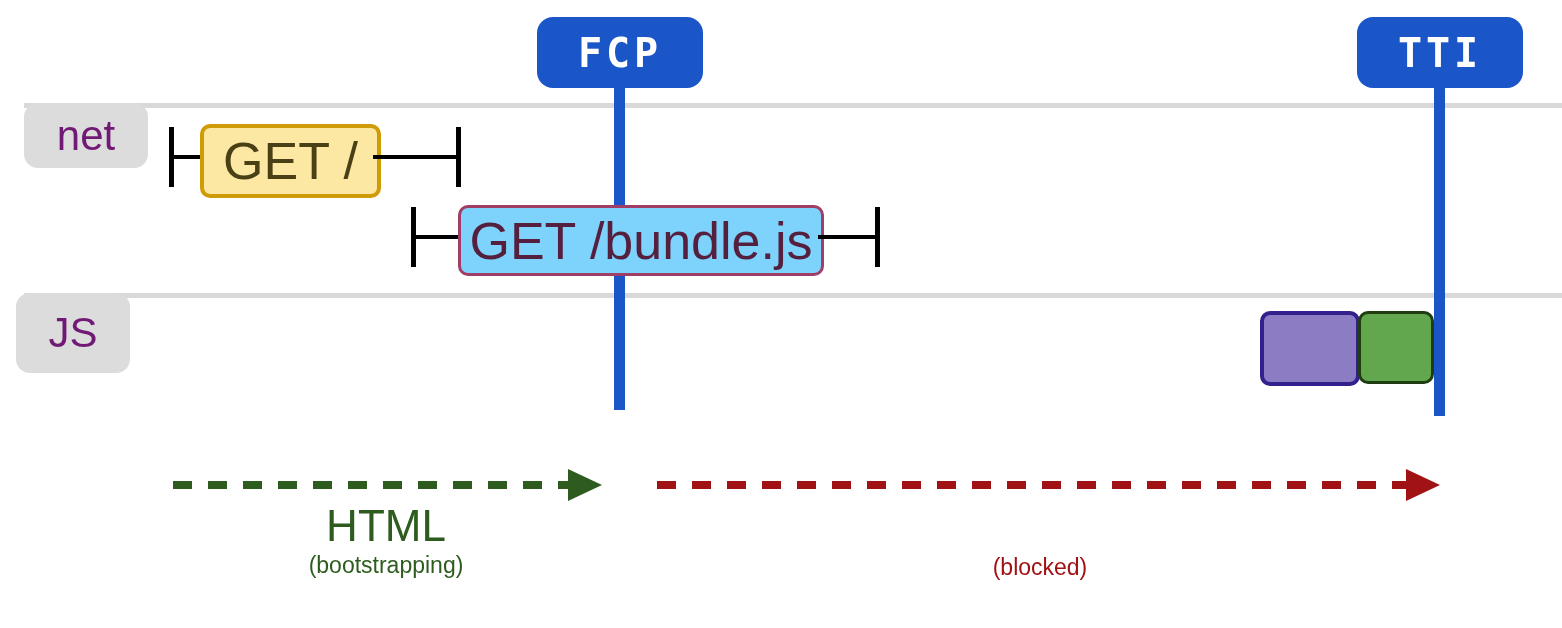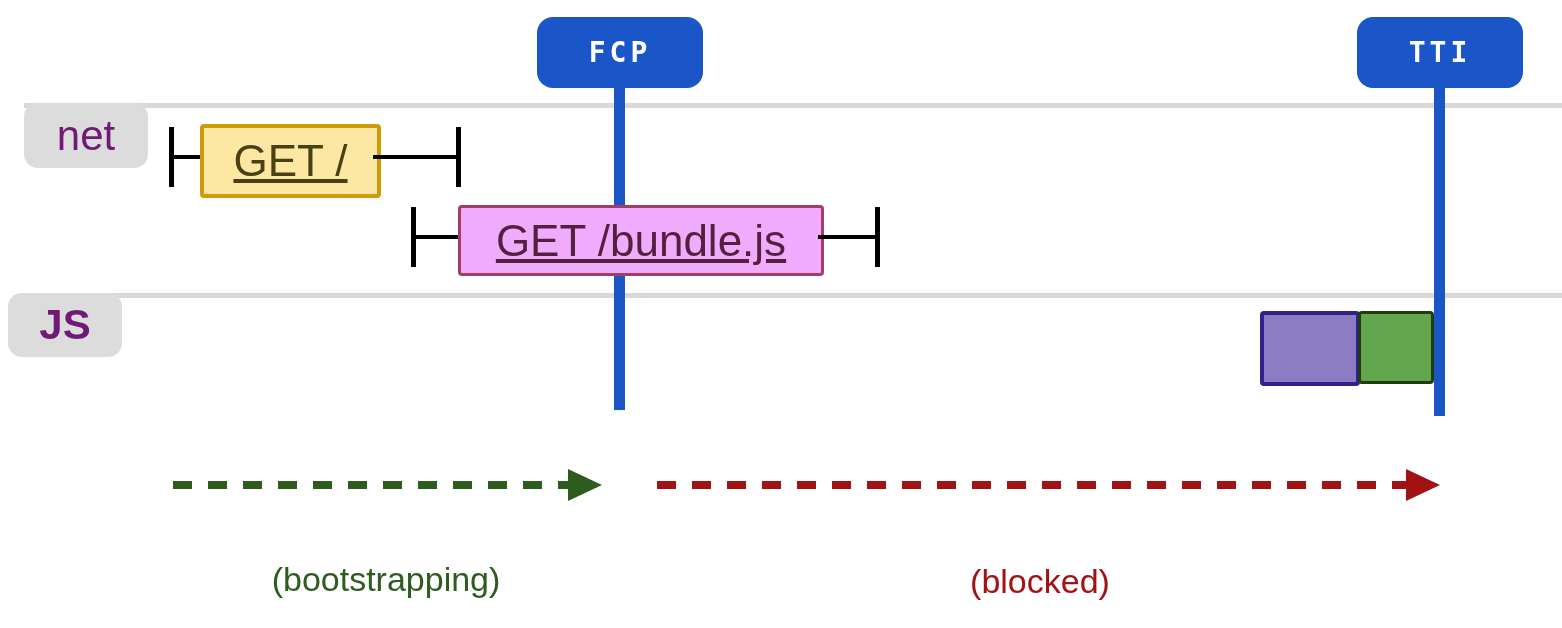--- a/index.html
+++ b/index.html
@@ -42,21 +42,21 @@
   .badge {
     position: absolute;
     top: 17px;
     width: 166px;
     height: 71px;
     background: #1a56c7;
     border-radius: 16px;
     color: #ffffff;
     font-family: "DejaVu Sans Mono", monospace;
     font-weight: bold;
-    font-size: 28px;
+    font-size: 40px;
     letter-spacing: 4px;
     display: flex;
     align-items: center;
     justify-content: center;
     z-index: 3;
   }
   .badge.fcp { left: 537px; }
   .badge.tti { left: 1357px; }
 
   
@@ -65,21 +65,21 @@
     background: #dcdcdc;
     border-radius: 14px;
     color: #701a75;
     font-size: 42px;
     display: flex;
     align-items: center;
     justify-content: center;
     z-index: 2;
   }
   .lane-label.net { left: 24px; top: 103px; width: 124px; height: 65px; }
-  .lane-label.js  { left: 8px; top: 293px; width: 114px; height: 64px; font-weight: bold; }
+  .lane-label.js  { left: 16px; top: 293px; width: 114px; height: 80px; }
 
   
   .tick {
     position: absolute;
     width: 5px;
     height: 60px;
     background: #000000;
     z-index: 2;
   }
   .conn {
@@ -88,32 +88,31 @@
     background: #000000;
     z-index: 2;
   }
 
   
   .box {
     position: absolute;
     display: flex;
     align-items: center;
     justify-content: center;
-    font-size: 44px;
-    border-radius: 4px;
-    z-index: 2;
-    text-decoration: underline;
+    font-size: 52px;
+    border-radius: 10px;
+    z-index: 2;
   }
   .box.yellow {
     background: #fce8a3;
     border: 4px solid #cf9b06;
     color: #4a4015;
   }
   .box.pink {
-    background: #f0abfc;
+    background: #7dd3fc;
     border: 3px solid #a13e68;
     color: #551f3e;
   }
   .box.purple {
     background: #8c7cc4;
     border: 4px solid #32208c;
   }
   .box.green {
     background: #62a74e;
     border: 3px solid #203d11;
@@ -149,24 +148,23 @@
   .phase-title {
     position: absolute;
     text-align: center;
     font-size: 44px;
     line-height: 1.1;
     z-index: 2;
   }
   .phase-sub {
     position: absolute;
     text-align: center;
-    font-size: 34px;
+    font-size: 23px;
     line-height: 1.1;
     z-index: 2;
-    margin-top: 8px;
   }
   .phase-html  { color: #2d5c1e; }
   .phase-red   { color: #a01214; }
   .html-title   { left: 186px; top: 502px; width: 400px; }
   .html-sub     { left: 186px; top: 553px; width: 400px; }
   .client-title { left: 790px; top: 502px; width: 500px; }
   .client-sub   { left: 790px; top: 555px; width: 500px; }
 </style>
 </head>
 <body>
@@ -208,16 +206,17 @@
   <div class="conn r2-l"></div>
   <div class="box pink get-bundle">
     <span>GET /bundle.js</span>
   </div>
   <div class="conn r2-r"></div>
   <div class="tick r2-r"></div>
 
   <div class="box purple purple-task"></div>
   <div class="box green green-task"></div>
 
+  <div class="phase-title phase-html html-title">HTML</div>
   <div class="phase-sub phase-html html-sub">(bootstrapping)</div>
   <div class="phase-sub phase-red client-sub">(blocked)</div>
 
 </div>
 
 </body></html>

